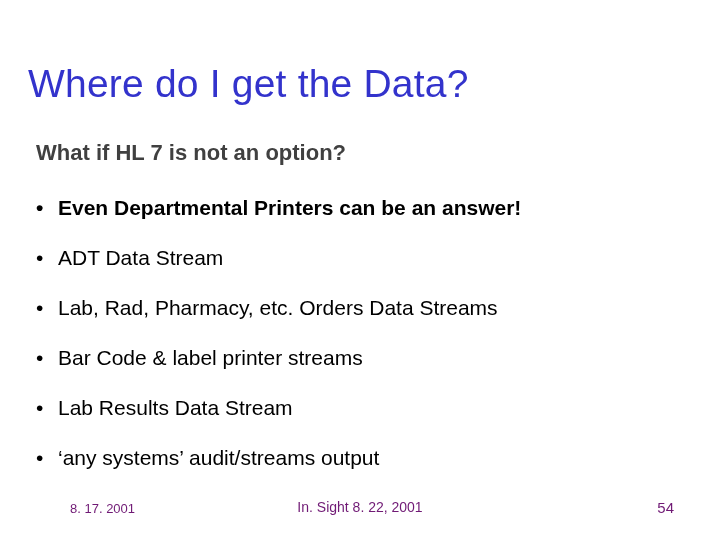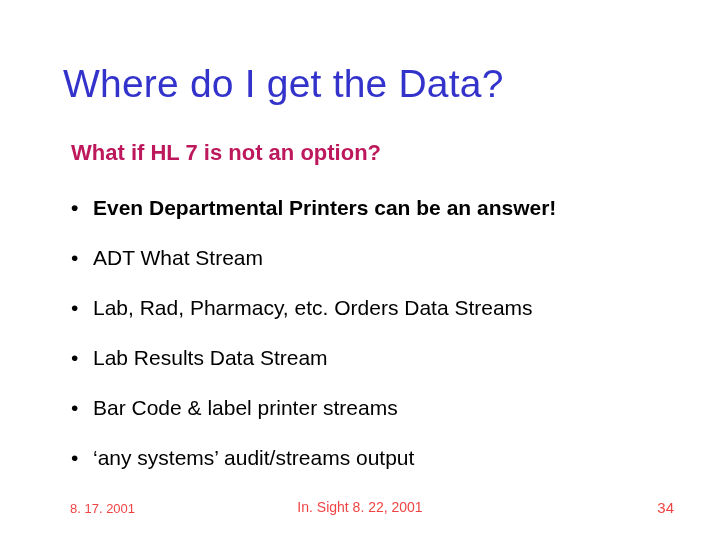--- a/index.html
+++ b/index.html
@@ -1,40 +1,40 @@
 <!DOCTYPE html>
 <html><head>
   <meta charset="utf-8">
   <style>
     * { margin: 0; padding: 0; box-sizing: border-box; }
     html, body { width: 720px; height: 540px; background: #fff; font-family: Arial, Helvetica, sans-serif; }
-    .slide { position: relative; width: 720px; height: 540px; padding: 62px 38px 0 63px; }
+    .slide { position: relative; width: 720px; height: 540px; padding: 62px 38px 0 28px; }
     .title { color: #3333cc; font-size: 39px; font-weight: 400; letter-spacing: 0.2px; margin-bottom: 34px; }
-    .subtitle { color: #be185d; font-size: 22px; font-weight: 700; margin-left: 8px; margin-bottom: 30px; }
+    .subtitle { color: #404040; font-size: 22px; font-weight: 700; margin-left: 8px; margin-bottom: 30px; }
     ul.bullets { list-style: none; margin-left: 2px; margin-top: 24px; }
     ul.bullets li { color: #000; font-size: 21px; margin-bottom: 26px; position: relative; padding-left: 28px; }
     ul.bullets li::before { content: "•"; position: absolute; left: 6px; top: 0; font-size: 21px; color: #000; }
     ul.bullets li.first { font-weight: 700; }
-    .footer { position: absolute; bottom: 24px; left: 0; width: 100%; display: flex; justify-content: space-between; align-items: baseline; padding: 0 46px 0 70px; font-size: 13px; color: #ef4444; }
+    .footer { position: absolute; bottom: 24px; left: 0; width: 100%; display: flex; justify-content: space-between; align-items: baseline; padding: 0 46px 0 70px; font-size: 13px; color: #701a75; }
     .footer .center { position: absolute; left: 50%; transform: translateX(-50%); font-size: 14px; }
     .footer .left { font-size: 13px; }
     .footer .right { font-size: 15px; }
   </style>
 </head>
 <body>
 
 <div class="slide">
   <h1 class="title">Where do I get the Data?</h1>
   <div class="subtitle">What if HL 7 is not an option?</div>
   <ul class="bullets">
     <li class="first">Even Departmental Printers can be an answer!</li>
-    <li>ADT What Stream</li>
+    <li>ADT Data Stream</li>
     <li>Lab, Rad, Pharmacy, etc. Orders Data Streams</li>
+    <li>Bar Code &amp; label printer streams</li>
     <li>Lab Results Data Stream</li>
-    <li>Bar Code &amp; label printer streams</li>
     <li>‘any systems’ audit/streams output</li>
   </ul>
   <div class="footer">
     <span class="left">8. 17. 2001</span>
     <span class="center">In. Sight 8. 22, 2001</span>
-    <span class="right">34</span>
+    <span class="right">54</span>
   </div>
 </div>
 
 </body></html>

